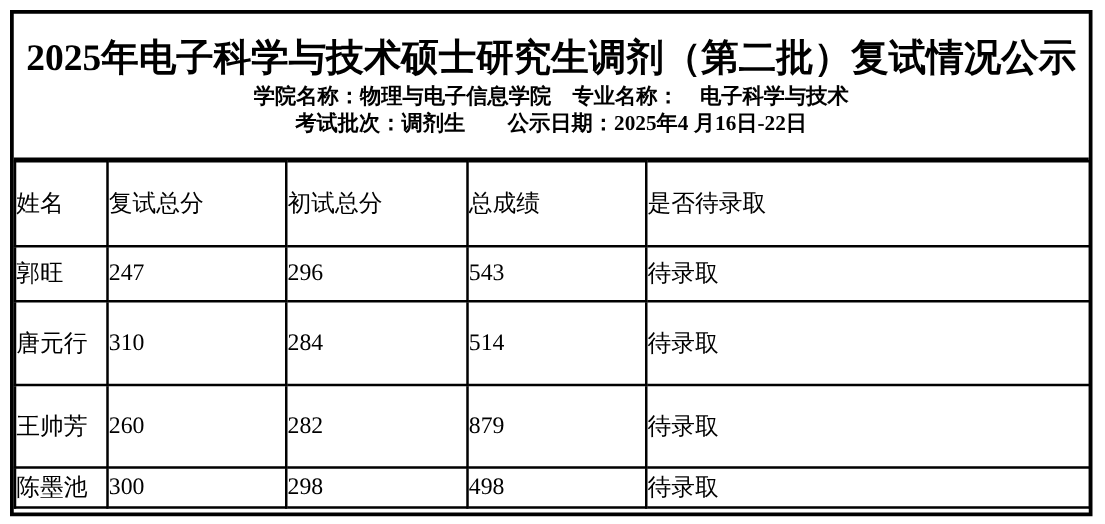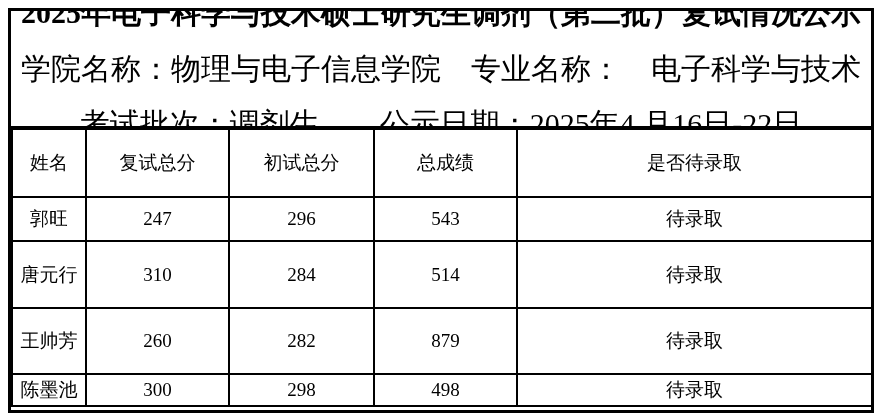--- a/index.html
+++ b/index.html
@@ -25,44 +25,44 @@
     box-sizing: content-box;
     background: #ffffff;
   }
   .notice-header {
     height: 115px;
     border-bottom: 2px solid #000000;
     display: flex;
     flex-direction: column;
     justify-content: center;
     align-items: center;
-    gap: 18px;
+    gap: 1px;
     overflow: hidden;
   }
   .title {
     font-size: 30px;
     font-weight: bold;
     line-height: 1.25;
     white-space: nowrap;
   }
   .subline {
-    font-size: 30px;
-    font-weight: normal;
+    font-size: 17px;
+    font-weight: bold;
     line-height: 1.25;
     white-space: nowrap;
   }
   table.results {
     border-collapse: collapse;
     width: 860px;
     table-layout: fixed;
   }
   table.results th,
   table.results td {
     border: 2px solid #000000;
-    text-align: center;
+    text-align: left;
     vertical-align: middle;
     font-weight: normal;
     font-size: 19px;
     padding: 0;
     overflow: hidden;
     white-space: nowrap;
   }
   thead tr { height: 68px; }
   tbody tr:nth-child(1) { height: 44px; }
   tbody tr:nth-child(2) { height: 67px; }

